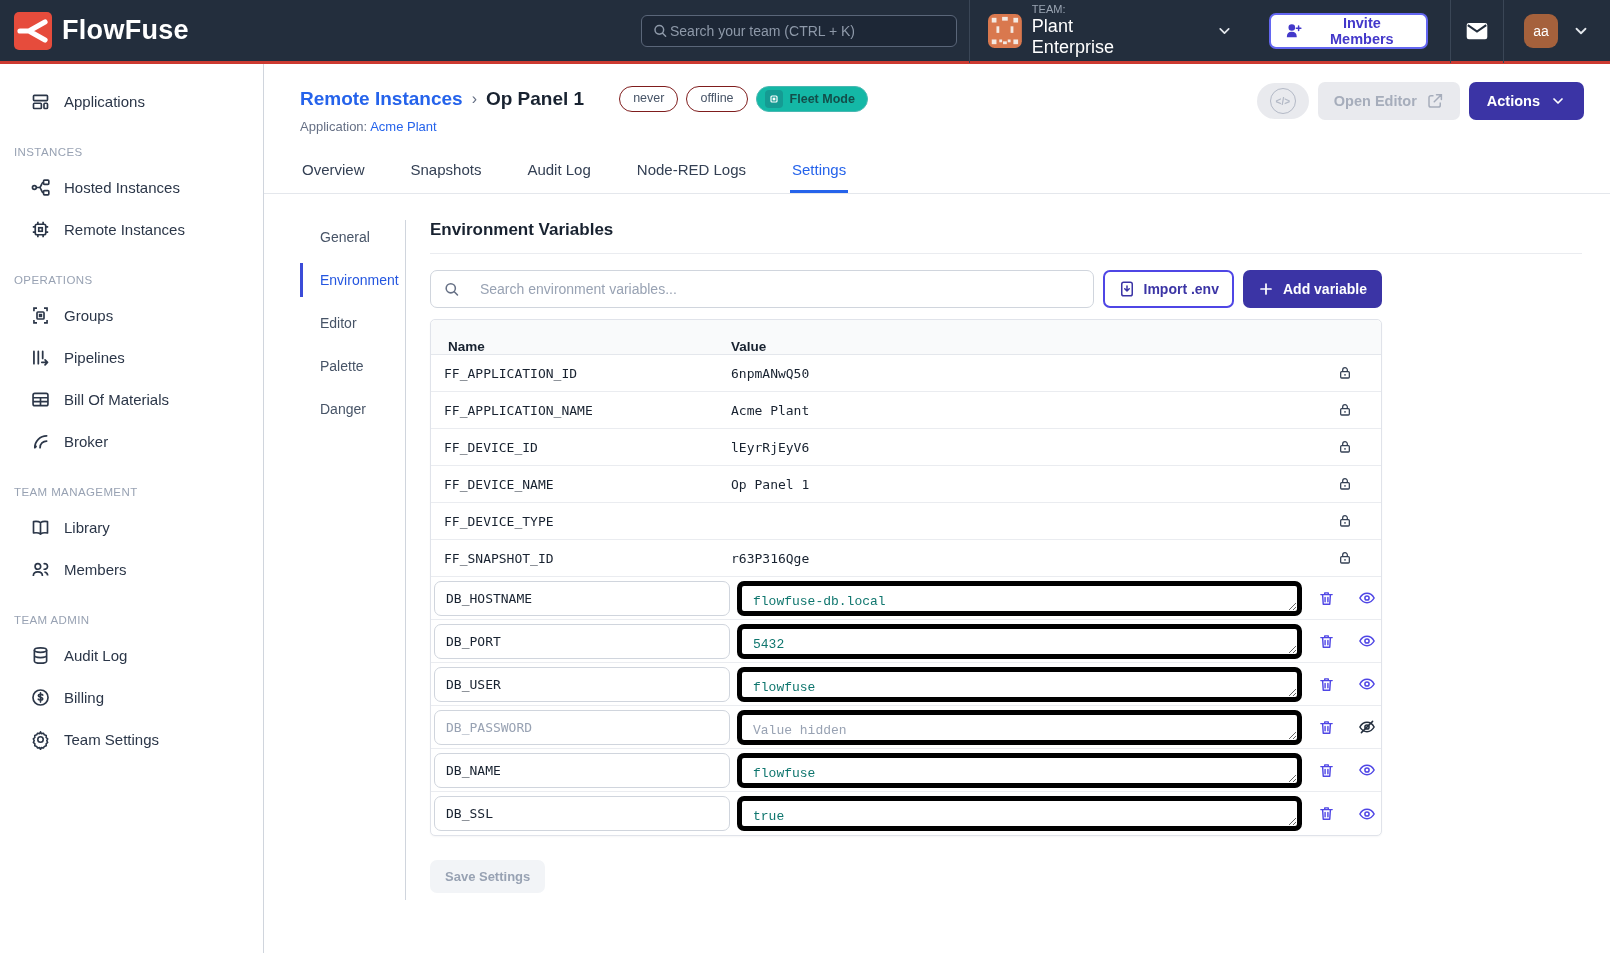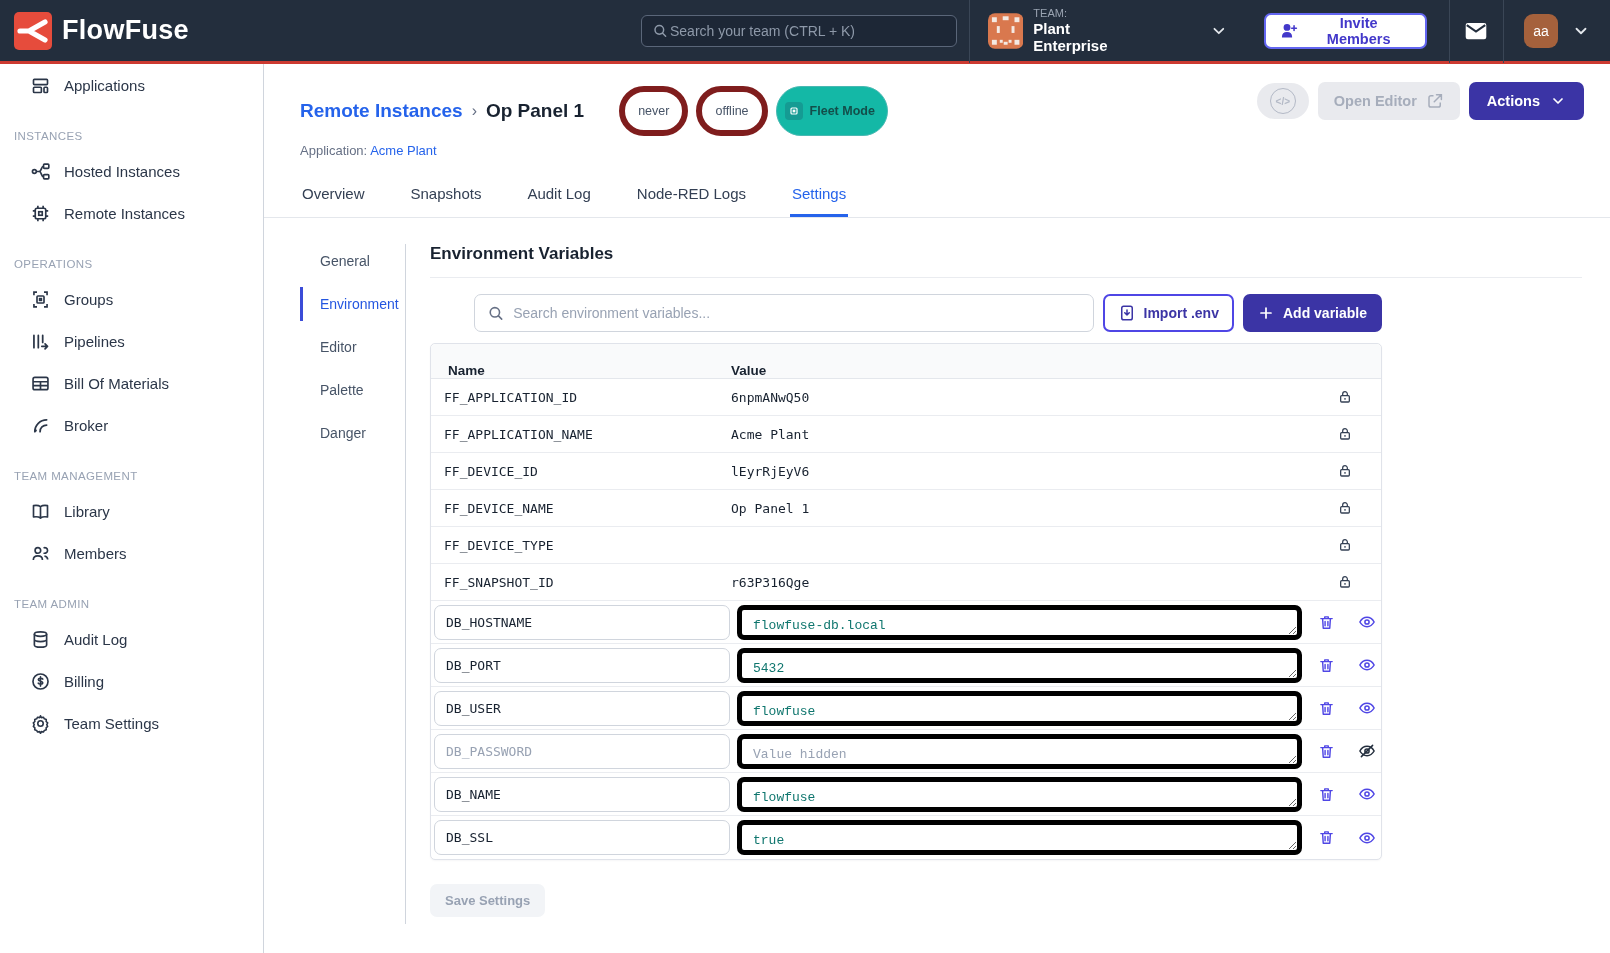--- a/index.html
+++ b/index.html
@@ -14,48 +14,48 @@
   .nav-search { margin-left:377px; width:316px; height:32px; background:#1D2736;
     border:1px solid #5A6679; border-radius:6px; display:flex; align-items:center;
     padding:0 10px; gap:2px; color:#8E99A9; flex:none;}
   .nav-search input { background:transparent; border:none; outline:none; color:#C6CDD8;
     font-size:14px; width:100%; }
   .nav-search input::placeholder { color:#8E99A9; }
   .nav-div { width:1px; height:64px; background:#3A4656; margin-left:12px; flex:none;}
   .team-sel { display:flex; align-items:center; gap:10px; padding:0 18px; height:64px; cursor:pointer; min-width:248px;}
   .team-text { line-height:1.15; }
   .team-label { color:#9AA4B2; font-size:11px; }
-  .team-name { color:#fff; font-size:15px; font-weight:700; }
+  .team-name { color:#fff; font-size:18px; font-weight:400; }
   .chev { color:#E3E7EC; }
   .invite-btn { margin-left:18px; background:#fff; border:2px solid #6366F1; border-radius:7px;
     height:36px; padding:0 14px; display:flex; align-items:center; gap:8px;
     color:#4338CA; font-size:14.5px; font-weight:bold; cursor:pointer; }
   .mail-btn { margin-left:22px; width:56px; height:64px; display:flex; align-items:center;
     justify-content:center; color:#fff; cursor:pointer; border-left:1px solid #3A4656; border-right:1px solid #3A4656;}
   .user-sel { display:flex; align-items:center; gap:14px; padding:0 20px; cursor:pointer; }
   .avatar { width:34px; height:34px; border-radius:9px; background:#A5613C; color:#fff;
     display:flex; align-items:center; justify-content:center; font-size:14px; }
 
   
   .shell { display:flex; height:889px; }
-  .sidebar { width:264px; flex:none; border-right:1px solid #D0D5DD; padding-top:0; background:#fff; overflow:hidden;}
+  .sidebar { width:264px; flex:none; border-right:1px solid #D0D5DD; padding-top:16px; background:#fff; overflow:hidden;}
   .side-item { display:flex; align-items:center; gap:13px; height:42px; padding-left:30px;
     font-size:15px; color:#2B3648; cursor:pointer; }
   .side-item svg { color:#2B3648; flex:none; }
   .side-sec { font-size:11.5px; letter-spacing:.4px; color:#98A2B3; padding:24px 0 8px 14px; }
 
   .main { flex:1; overflow:hidden; }
   .page-head { padding:22px 28px 0 36px; position:relative; }
   .bc-row { display:flex; align-items:center; gap:9px; }
   .bc-link { color:#2563EB; font-size:19px; font-weight:bold; cursor:pointer; }
   .bc-sep { color:#667085; font-size:16px; }
   .bc-title { color:#182230; font-size:19px; font-weight:bold; }
   .badges { display:flex; gap:8px; margin-left:26px; }
-  .pill { border:6px solid #7f1d1d; background:#fff; border-radius:999px; font-size:12.5px;
-    color:#475467; padding:12px 13px; }
+  .pill { border:1px solid #7f1d1d; background:#fff; border-radius:999px; font-size:12.5px;
+    color:#475467; padding:4px 13px; }
   .pill-fleet { display:flex; align-items:center; gap:7px; background:#14b8a6;
     border:1px solid #49B8B2; color:#134E4A; font-weight:600; padding:3px 12px 3px 8px;}
   .fleet-ic { width:18px; height:18px; background:#159B93; border-radius:4px; display:flex;
     align-items:center; justify-content:center; color:#fff; }
   .app-row { margin-top:7px; font-size:13px; color:#667085; }
   .app-link { color:#2563EB; cursor:pointer; }
   .head-actions { position:absolute; right:26px; top:18px; display:flex; gap:9px; align-items:center;}
   .code-pill { width:52px; height:36px; background:#E9EAEE; border:none; border-radius:999px;
     color:#B3B9C6; display:flex; align-items:center; justify-content:center; }
   .code-circ { width:26px; height:26px; border:1.6px solid #B3B9C6; border-radius:50%;
@@ -74,21 +74,21 @@
     min-height:680px; }
   .subnav-item { padding:9px 0 9px 17px; margin-bottom:9px; font-size:14px; color:#475467;
     cursor:pointer; border-left:3px solid transparent; }
   .subnav-item.active { color:#2456E0; border-left-color:#3B4CD8; }
 
   .panel { flex:1; padding-left:24px; }
   .panel h2 { font-size:17px; color:#182230; padding-bottom:13px; border-bottom:1px solid #EAECF0;
     margin-bottom:16px; font-weight:bold;}
   .env-toolbar { display:flex; gap:9px; margin-bottom:11px; width:952px; }
   .search-box { flex:1; height:38px; border:1px solid #D0D5DD; border-radius:7px; display:flex;
-    align-items:center; gap:9px; padding:8px 12px; color:#667085; background:#fff;margin-left:44px;}
+    align-items:center; gap:20px; padding:8px 12px; color:#667085; background:#fff;}
   .search-box input { border:none; outline:none; font-size:14px; width:100%; color:#344054;}
   .search-box input::placeholder { color:#98A2B3; }
   .btn-outline { background:#fff; border:2px solid #4F46E5; color:#3B34A5; border-radius:7px;
     height:38px; padding:0 13px; font-size:14px; font-weight:bold; display:flex; align-items:center;
     gap:8px; cursor:pointer; flex:none;}
   .btn-add { background:#3B34A5; color:#fff; border:none; border-radius:7px; height:38px;
     padding:0 15px; font-size:14px; font-weight:bold; display:flex; align-items:center; gap:9px;
     cursor:pointer; flex:none;}
 
   .env-table { width:952px; border:1px solid #E0E3EA; border-radius:5px; background:#fff;

